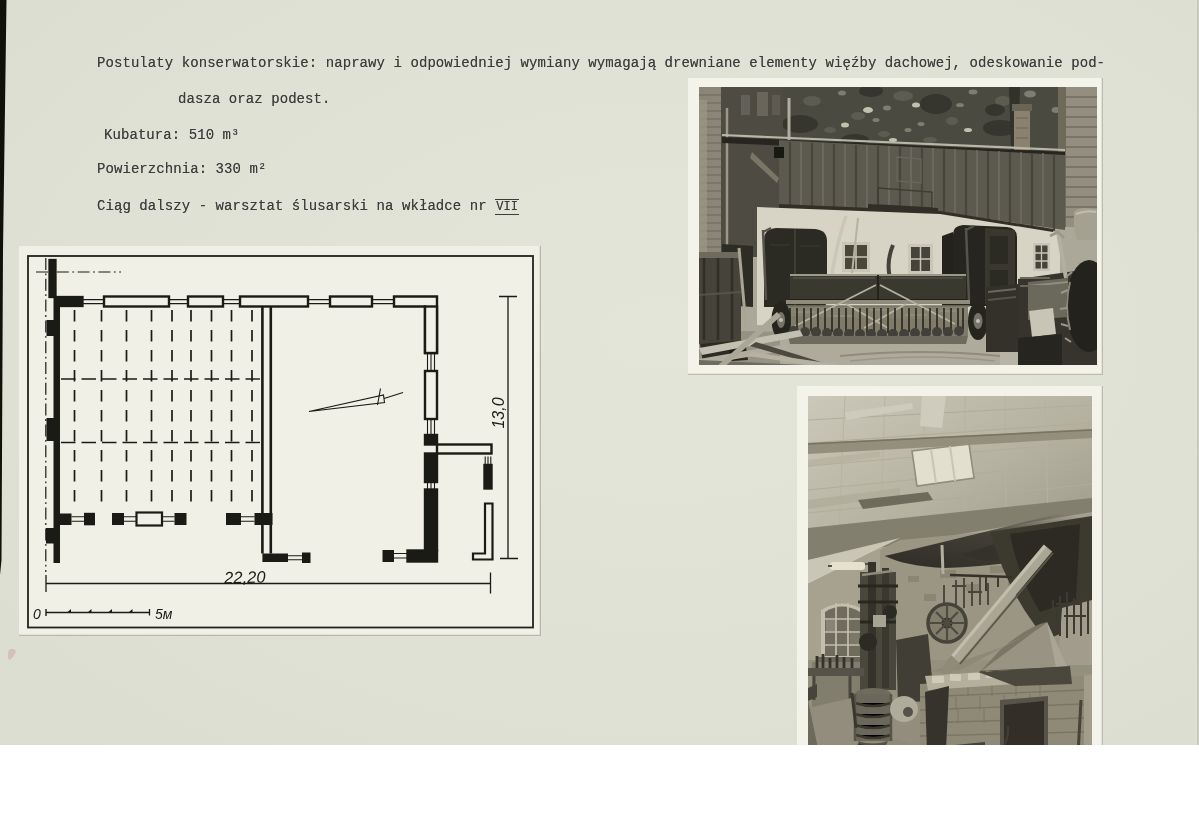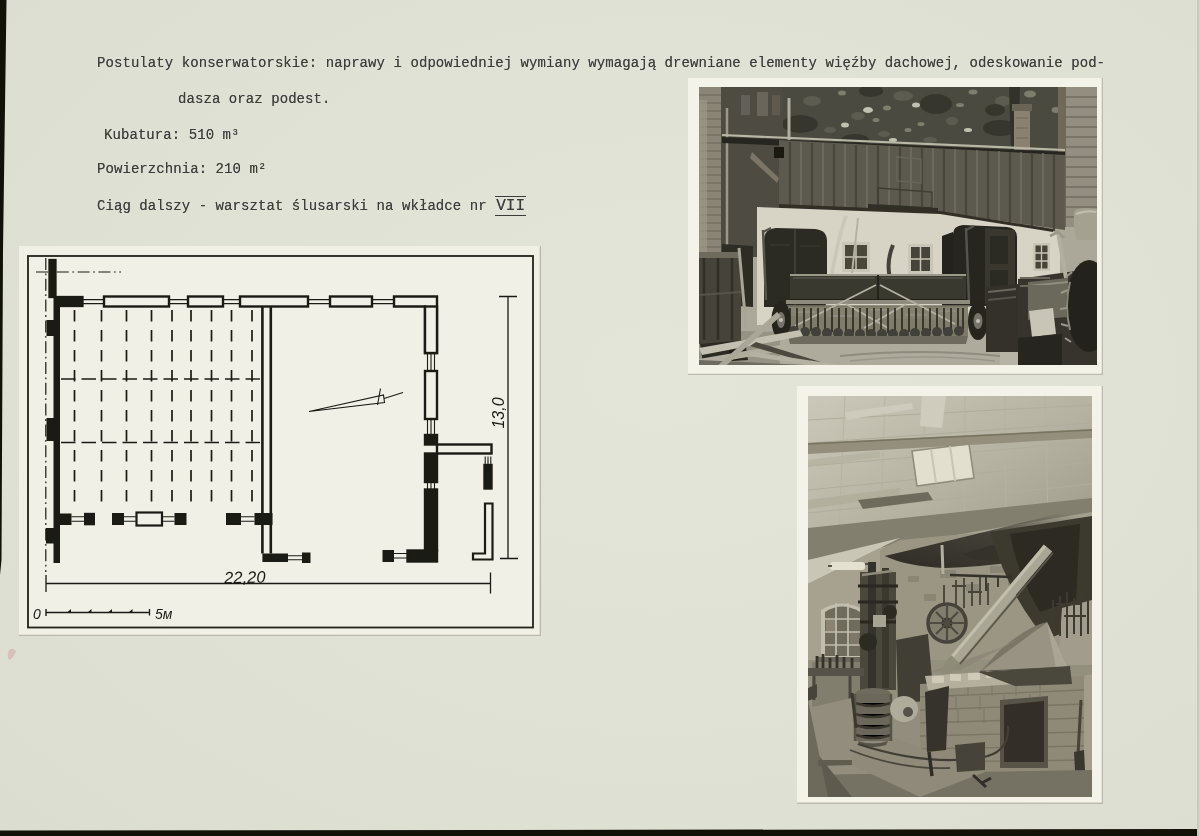--- a/index.html
+++ b/index.html
@@ -1,16 +1,16 @@
 <!DOCTYPE html>
 <html><head>
 <meta charset="utf-8">
 <style>
   html,body{margin:0;padding:0;}
-  #page{position:relative;width:1199px;height:836px;overflow:hidden;
+  #page{position:relative;width:1199px;height:745px;overflow:hidden;
         background:#e1e2d6;font-family:"Liberation Mono",monospace;}
   .tw{position:absolute;font-family:"Liberation Mono",monospace;font-size:14px;
       line-height:14px;color:#3c3c3c;letter-spacing:0.07px;white-space:pre;
       text-shadow:0 0 0.6px rgba(60,60,60,0.65);}
   svg{position:absolute;display:block;}
 </style>
 </head>
 <body>
 <div id="page">
 
@@ -24,23 +24,23 @@
 
     <rect x="1197" y="0" width="2" height="836" fill="#c9cabd"></rect>
   </svg>
 
   <div class="tw" style="left:97px;top:56px;">Postulaty konserwatorskie: naprawy i odpowiedniej wymiany wymagają drewniane elementy więźby dachowej, odeskowanie pod-</div>
 
   <div class="tw" style="left:178px;top:92px;">dasza oraz podest.</div>
 
   <div class="tw" style="left:104px;top:128px;">Kubatura: 510 m³</div>
 
-  <div class="tw" style="left:97px;top:162px;">Powierzchnia: 210 m²</div>
-
-  <div class="tw" style="left:97px;top:199px;">Ciąg dalszy - warsztat ślusarski na wkładce nr <span style="border-top:1.3px solid #3c3c3c;border-bottom:1.3px solid #3c3c3c;font-size:16px;padding:0 1px;">VII</span></div>
+  <div class="tw" style="left:97px;top:162px;">Powierzchnia: 330 m²</div>
+
+  <div class="tw" style="left:97px;top:199px;">Ciąg dalszy - warsztat ślusarski na wkładce nr <span style="border-top:1.3px solid #3c3c3c;border-bottom:1.3px solid #3c3c3c;font-size:12px;padding:0 1px;">VII</span></div>
 
   <svg width="522" height="390" style="left:19px;top:246px" viewBox="19 246 522 390">
 
     <rect x="19" y="246" width="522" height="390" fill="#f1f0e7"></rect>
 
     <path d="M19,635.5 L541,635.5 M540.5,246 L540.5,636" stroke="#b8b8ab" stroke-width="1.6" fill="none"></path>
 
     <rect x="28" y="256" width="505" height="371.5" fill="none" stroke="#23231d" stroke-width="1.8"></rect>
 
     <rect x="60" y="307" width="202" height="206" fill="none"></rect>

